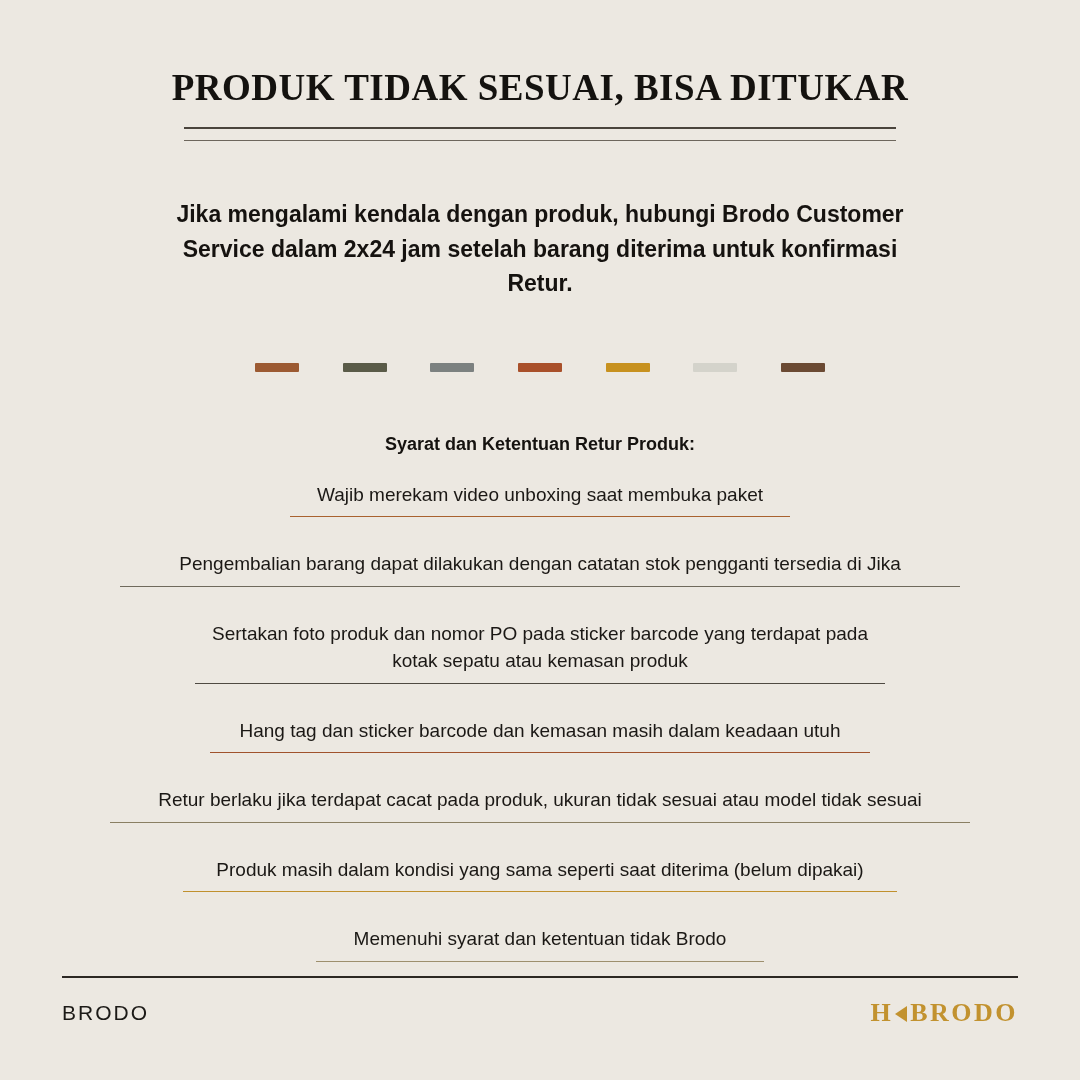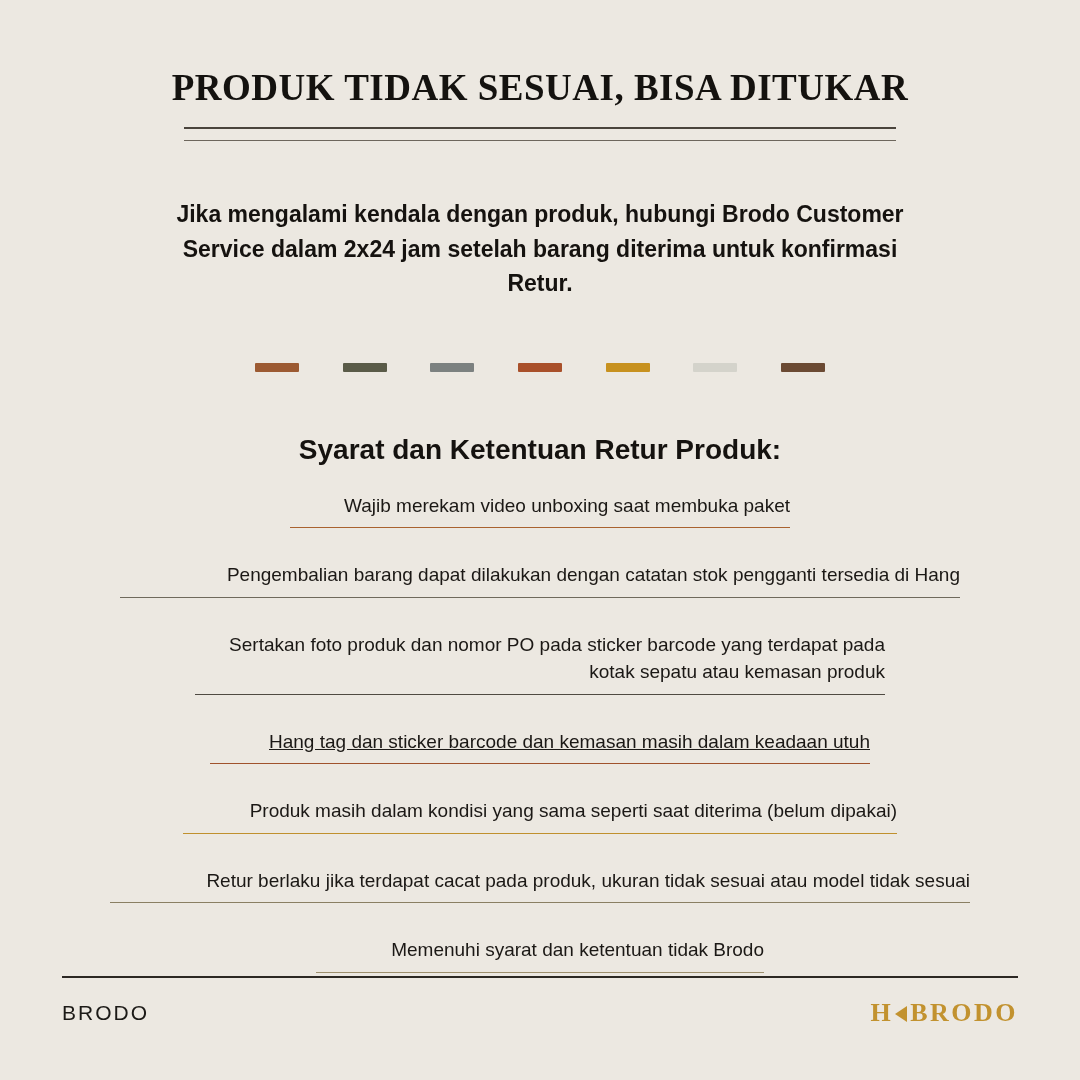--- a/index.html
+++ b/index.html
@@ -74,30 +74,30 @@
   .swatch {
     width: 44px;
     height: 9px;
     border-radius: 1px;
   }
 
   
   .terms-heading {
     margin: 62px 0 0 0;
     text-align: center;
-    font-size: 28px;
+    font-size: 18px;
     font-weight: bold;
     color: #15120f;
   }
   .terms {
     margin: 26px auto 0 auto;
     width: 1000px;
   }
   .term {
-    text-align: right;
+    text-align: center;
     margin: 0 auto;
     padding-bottom: 9px;
   }
   .term + .term {
     margin-top: 24px;
   }
   .term-text {
     font-size: 19px;
     line-height: 1.45;
     color: #1b1815;
@@ -179,38 +179,38 @@
     </div>
 
   <h2 class="terms-heading">Syarat dan Ketentuan Retur Produk:</h2>
 
   <div class="terms">
       <div class="term" style="width: 500px;">
         <span class="term-text">Wajib merekam video unboxing saat membuka paket</span>
         <div class="term-rule" style="background: rgb(169, 98, 47); width: 500px;"></div>
       </div>
       <div class="term" style="width: 840px;">
-        <span class="term-text">Pengembalian barang dapat dilakukan dengan catatan stok pengganti tersedia di Hang</span>
+        <span class="term-text">Pengembalian barang dapat dilakukan dengan catatan stok pengganti tersedia di Jika</span>
         <div class="term-rule" style="background: rgb(111, 106, 92); width: 840px;"></div>
       </div>
       <div class="term" style="width: 690px;">
         <span class="term-text">Sertakan foto produk dan nomor PO pada sticker barcode yang terdapat pada kotak sepatu atau kemasan produk</span>
         <div class="term-rule" style="background: rgb(79, 74, 66); width: 690px;"></div>
       </div>
-      <div class="term" style="width: 660px; text-decoration: underline;">
+      <div class="term" style="width: 660px;">
         <span class="term-text">Hang tag dan sticker barcode dan kemasan masih dalam keadaan utuh</span>
         <div class="term-rule" style="background: rgb(160, 82, 44); width: 660px;"></div>
+      </div>
+      <div class="term" style="width: 860px;">
+        <span class="term-text">Retur berlaku jika terdapat cacat pada produk, ukuran tidak sesuai atau model tidak sesuai</span>
+        <div class="term-rule" style="background: rgb(138, 127, 99); width: 860px;"></div>
       </div>
       <div class="term" style="width: 714px;">
         <span class="term-text">Produk masih dalam kondisi yang sama seperti saat diterima (belum dipakai)</span>
         <div class="term-rule" style="background: rgb(192, 144, 45); width: 714px;"></div>
-      </div>
-      <div class="term" style="width: 860px;">
-        <span class="term-text">Retur berlaku jika terdapat cacat pada produk, ukuran tidak sesuai atau model tidak sesuai</span>
-        <div class="term-rule" style="background: rgb(138, 127, 99); width: 860px;"></div>
       </div>
       <div class="term" style="width: 448px;">
         <span class="term-text">Memenuhi syarat dan ketentuan tidak Brodo</span>
         <div class="term-rule" style="background: rgb(157, 143, 109); width: 448px;"></div>
       </div>
     </div>
 
   <div class="footer-rule"></div>
   <div class="footer">
     <div class="brand-left">BRODO</div>

